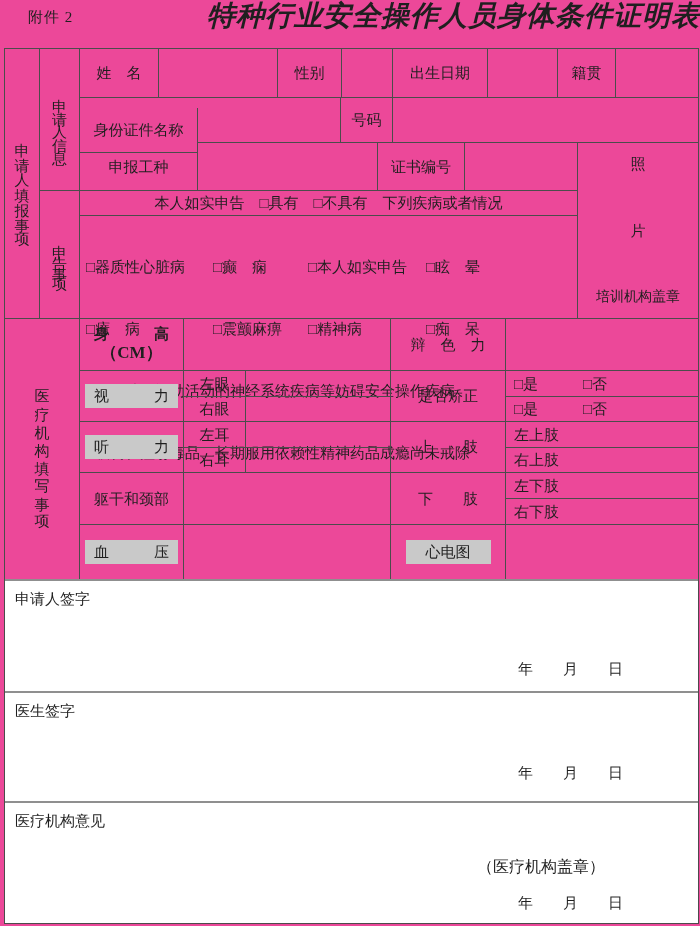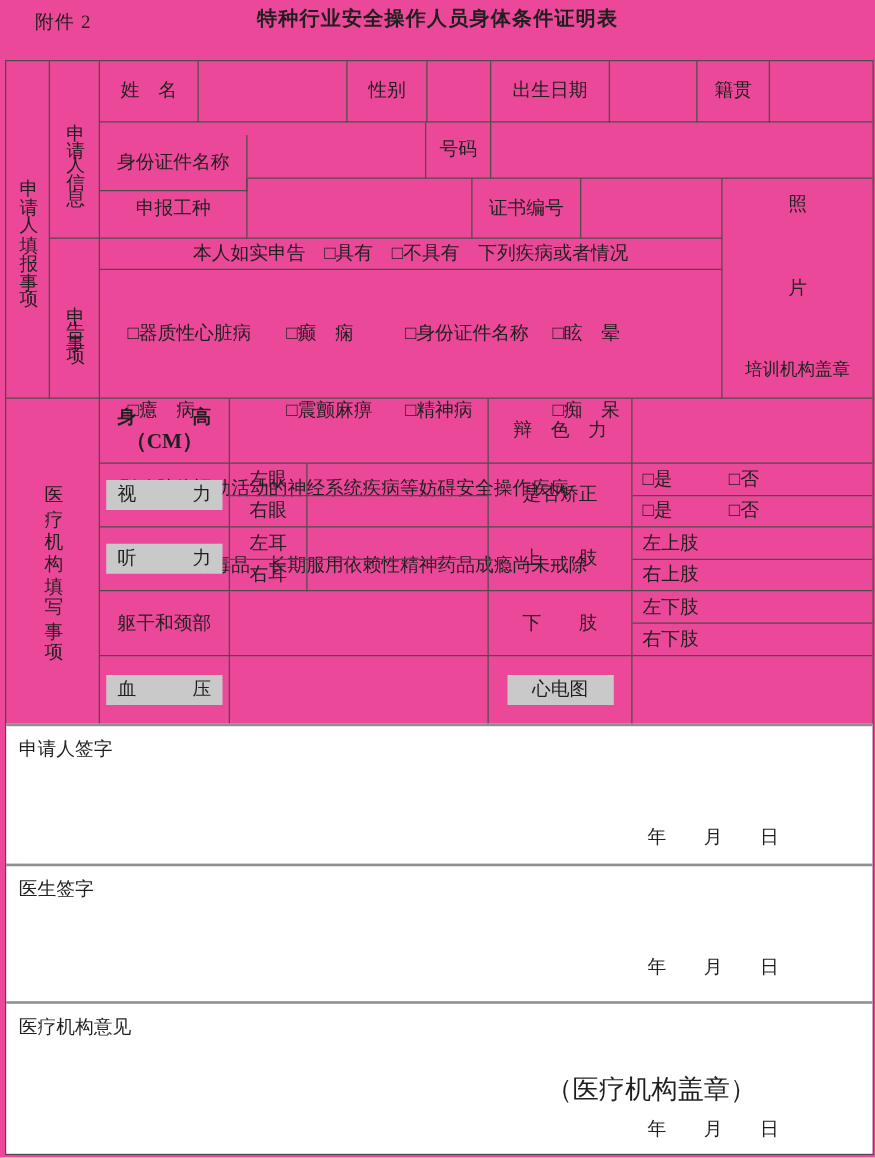--- a/index.html
+++ b/index.html
@@ -11,52 +11,52 @@
   html,body{margin:0;padding:0;background:#fff;}
   .page{
     position:relative;width:700px;height:926px;background:#ec4899;
     font-family:"Liberation Serif","DejaVu Serif",serif;color:var(--ink);
     overflow:hidden;
   }
   .attachment{
     position:absolute;left:28px;top:8px;font-size:15px;letter-spacing:1px;
   }
   .title{
-    position:absolute;left:0;right:0;top:0;margin:0;text-align:center;
+    position:absolute;left:0;right:0;top:0;margin:0;text-align:right;
     font-family:"Liberation Sans","DejaVu Sans",sans-serif;
-    font-size:16px;font-weight:bold;letter-spacing:1px;line-height:32px;
+    font-size:28px;font-weight:bold;letter-spacing:1px;line-height:32px;font-style:italic;
   }
   .form{
     position:absolute;left:4px;top:48px;width:693px;height:874px;
     border:1px solid var(--border);box-sizing:content-box;
   }
   .c{
     position:absolute;box-sizing:border-box;
     border-right:1px solid var(--border);border-bottom:1px solid var(--border);
     display:flex;align-items:center;justify-content:center;
     font-size:15px;line-height:1.2;white-space:pre;
   }
   .no-r{border-right:none;}
   .no-b{border-bottom:none;}
   .left{justify-content:flex-start;padding-left:8px;}
   .col{flex-direction:column;font-weight:bold;}
   .vspan{writing-mode:vertical-lr;text-orientation:upright;}
   .hl{background:var(--highlight);padding:3px 9px;}
   .photo-cell{flex-direction:column;justify-content:space-between;padding:12px 0;}
   .photo-bottom{font-size:14px;}
   .decl-body{display:block;padding-top:2px;}
-  .dline{display:grid;grid-template-columns:127px 95px 118px 1fr;height:26px;line-height:26px;padding-left:6px;margin-left:16px;}
+  .dline{display:grid;grid-template-columns:127px 95px 118px 1fr;height:26px;line-height:26px;padding-left:6px;}
   .dfull{height:26px;line-height:26px;padding-left:6px;}
   .sig{
     position:absolute;box-sizing:border-box;background:#fff;
     border-top:2px solid var(--divider);font-size:15px;
   }
   .sig-label{position:absolute;left:10px;top:9px;}
   .sig-date{position:absolute;right:75px;font-size:15px;}
-  .seal{position:absolute;right:93px;top:54px;font-size:21px;}
+  .seal{position:absolute;right:93px;top:54px;font-size:16px;}
 </style>
 </head>
 <body>
 
 <div class="page">
 
   <div class="attachment">附件 2</div>
   <h1 class="title">特种行业安全操作人员身体条件证明表</h1>
 
   <div class="form">
@@ -100,21 +100,21 @@
     </div>
 
     <div class="c" style="left:75px;top:142px;width:498px;height:25px">
       <span>本人如实申告　□具有　□不具有　下列疾病或者情况</span>
     </div>
 
     <div class="c decl-body" style="left:75px;top:167px;width:498px;height:103px">
       <div class="dline">
         <span>□器质性心脏病</span>
         <span>□癫　痫</span>
-        <span>□身份证件名称</span>
+        <span>□本人如实申告</span>
         <span>□眩　晕</span>
       </div>
       <div class="dline">
         <span>□癔　病</span>
         <span>□震颤麻痹</span>
         <span>□精神病</span>
         <span>□痴　呆</span>
       </div>
       <div class="dfull">□影响肢体运动活动的神经系统疾病等妨碍安全操作疾病</div>
       <div class="dfull">□吸食、注射毒品、长期服用依赖性精神药品成瘾尚未戒除</div>

